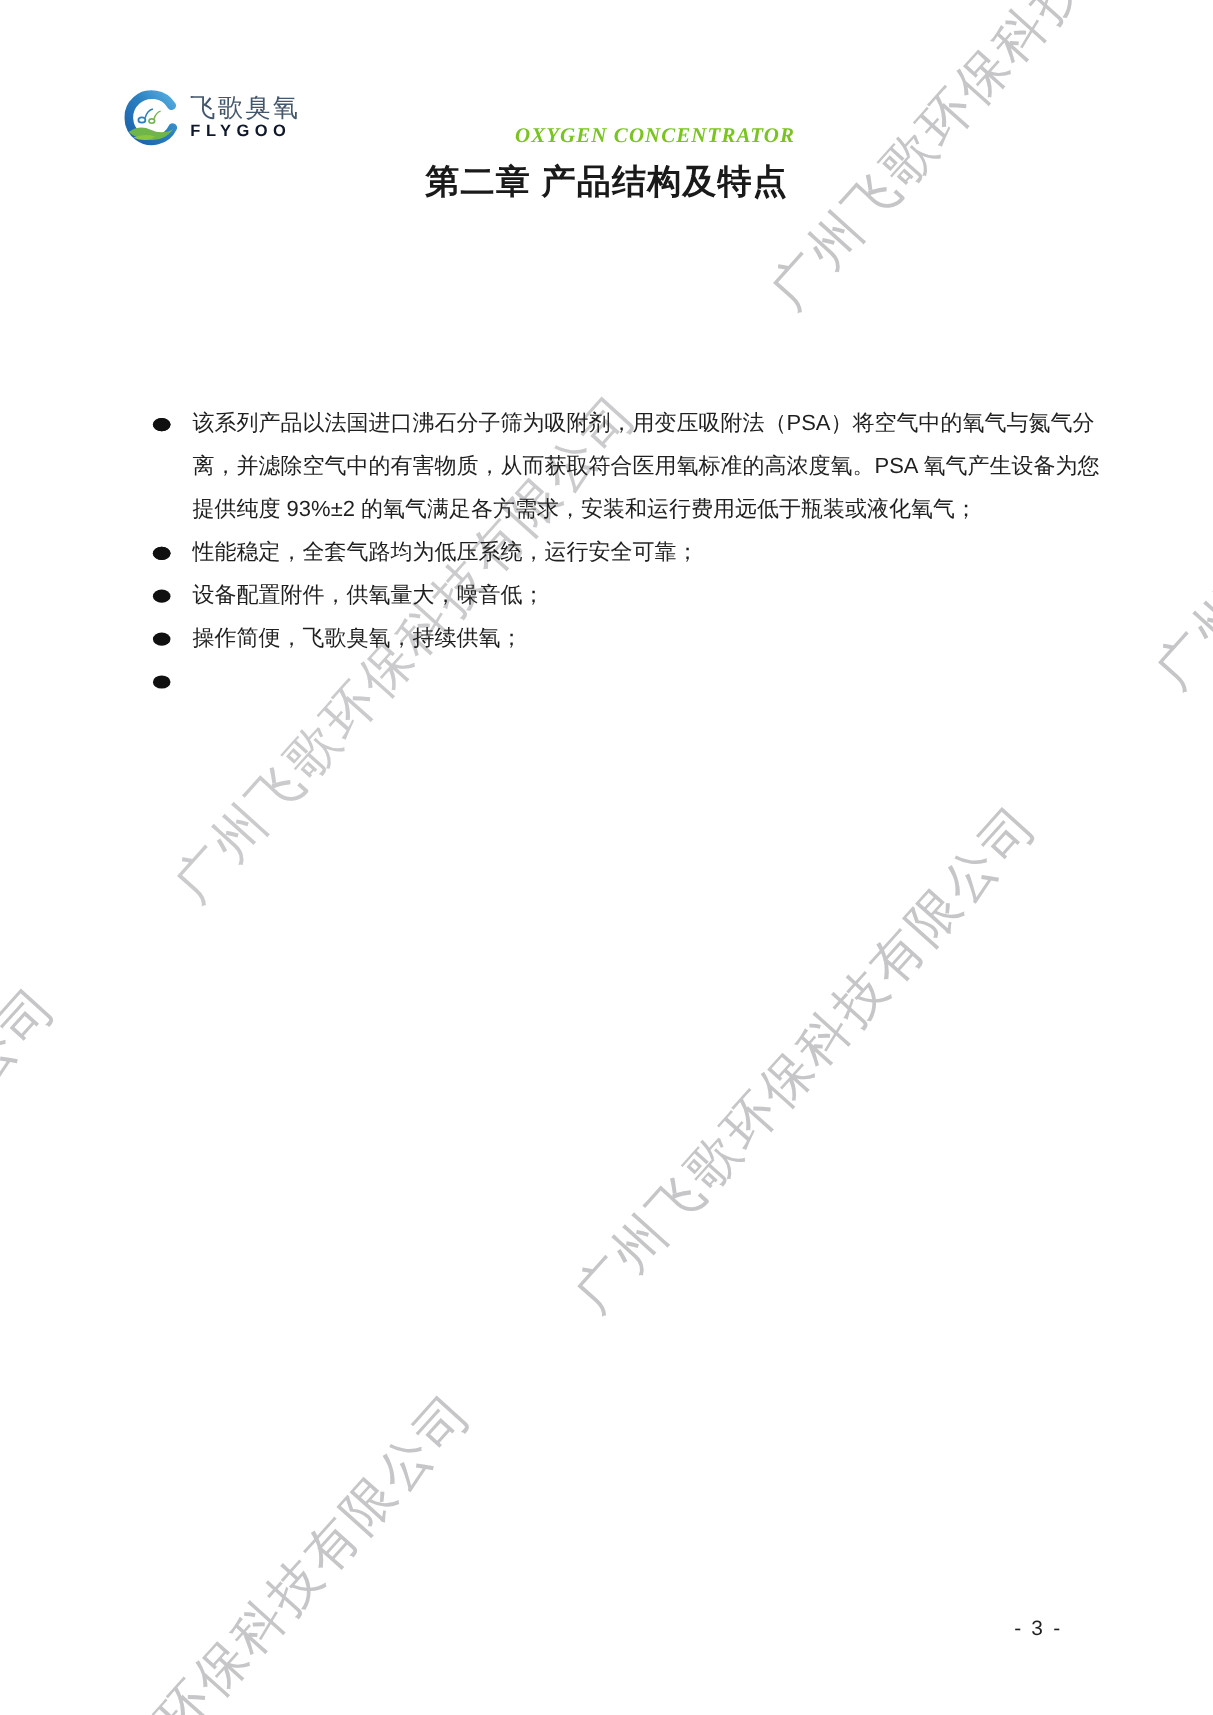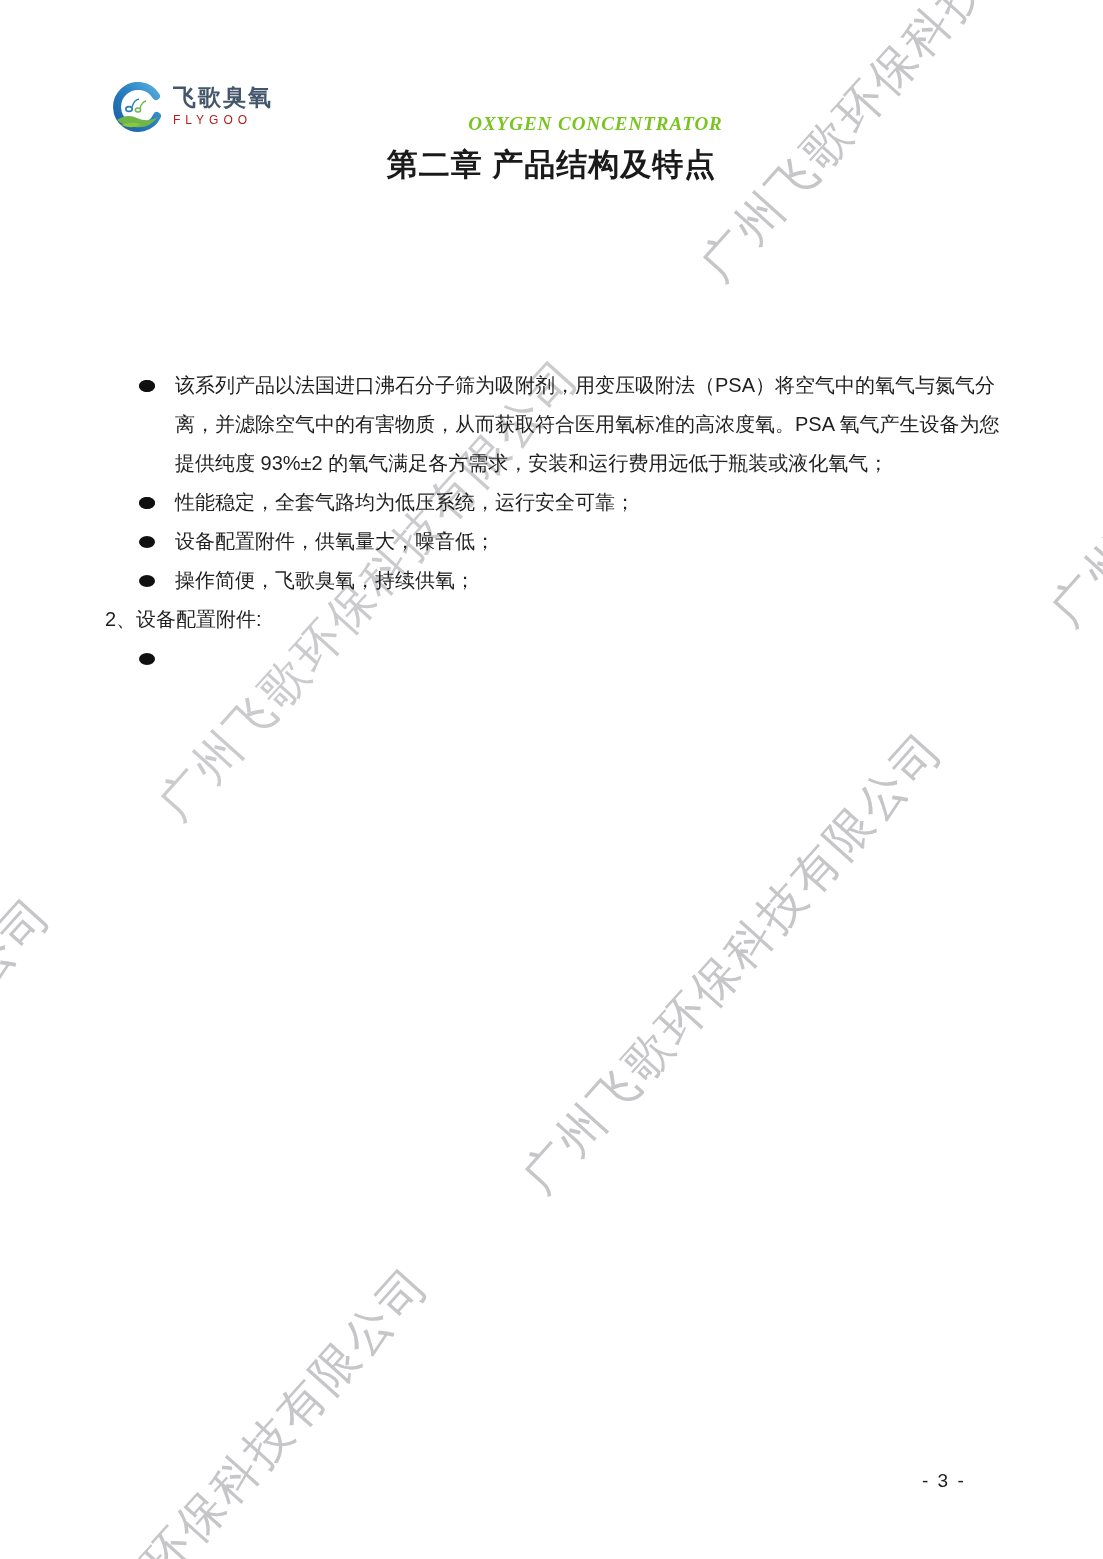--- a/index.html
+++ b/index.html
@@ -50,29 +50,29 @@
     position: absolute;
     left: 113px;
     top: 82px;
     display: flex;
     align-items: flex-start;
   }
   .logo-icon { width: 50px; height: 54px; }
   .logo-txt { margin-left: 10px; padding-top: 2px; }
   .brand-cn {
     font-size: 23px;
-    font-weight: bold;
+    font-weight: normal;
     color: #44566b;
     letter-spacing: 2px;
     line-height: 26px;
   }
   .brand-en {
-    font-size: 12px;
-    font-weight: normal;
-    color: #b91c1c;
+    font-size: 15px;
+    font-weight: bold;
+    color: #0f172a;
     letter-spacing: 5px;
     line-height: 16px;
     margin-top: 2px;
   }
 
   
   .subtitle-row {
     position: absolute;
     left: 0;
     top: 113px;
@@ -214,21 +214,20 @@
         <li>
           <span class="dot"></span>
           <span>设备配置附件，供氧量大，噪音低；</span>
         </li>
         <li>
           <span class="dot"></span>
           <span>操作简便，飞歌臭氧，持续供氧；</span>
         </li>
       </ul>
 
-      <div class="sec-heading">2、设备配置附件:</div>
 
       <ul class="bullets">
         <li>
           <span class="dot"></span>
         </li>
       </ul>
 
     </div>
 
     <div class="page-number">- 3 -</div>

